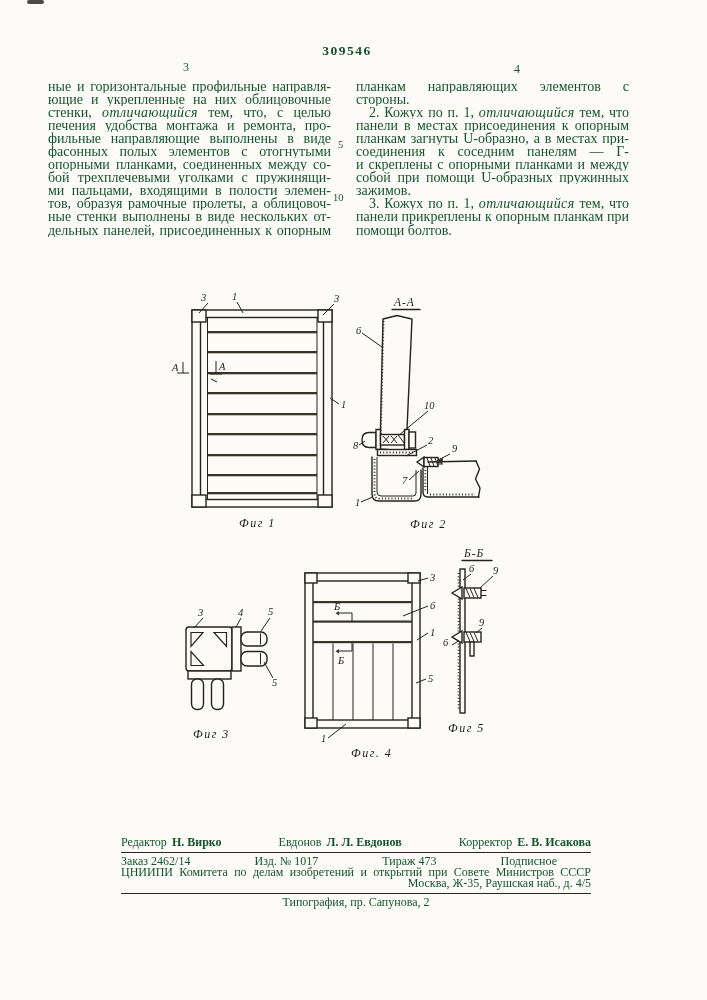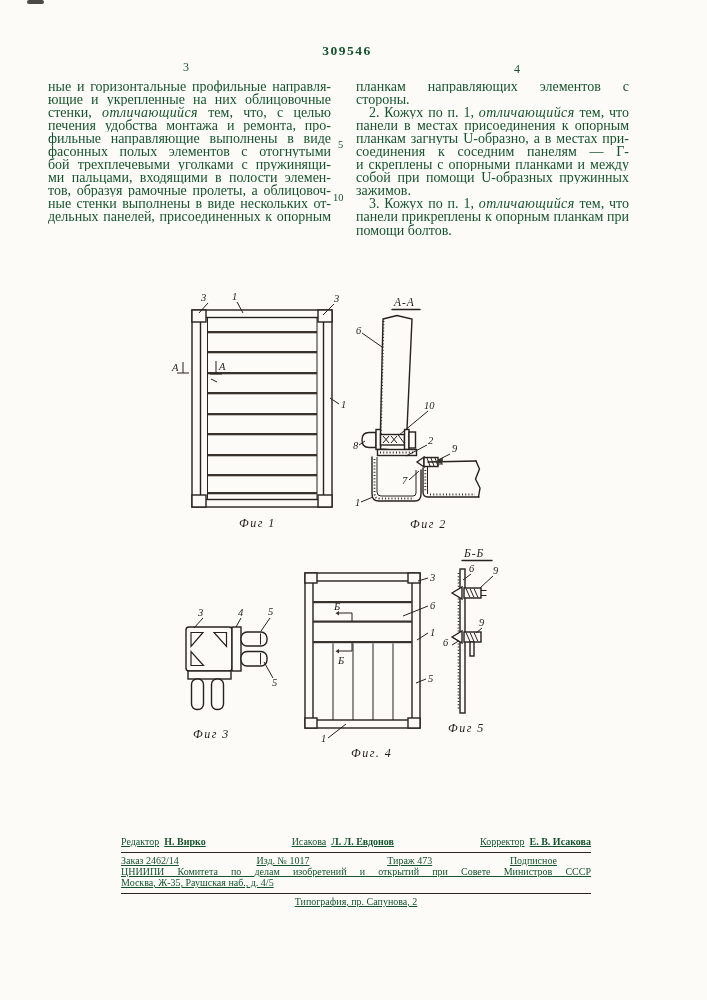--- a/index.html
+++ b/index.html
@@ -33,47 +33,48 @@
   .s  { stroke:#26221d; fill:none; stroke-width:1.4; stroke-linecap:round; }
   .sf { stroke:#26221d; fill:#fcfbf7; stroke-width:1.4; }
   .thin { stroke:#26221d; fill:none; stroke-width:1; }
   .stip { stroke:#35312b; fill:none; stroke-width:1.9; stroke-dasharray:1 2.2; }
   .dark { fill:#38332d; stroke:none; }
   .tri  { fill:#fcfbf7; stroke:#26221d; stroke-width:1.2; }
   .figlabel   { font:italic 10.5px "Liberation Serif","DejaVu Serif",serif; fill:#211e1a; }
   .figcaption { font:italic 12px "Liberation Serif","DejaVu Serif",serif; fill:#211e1a; letter-spacing:1.5px; }
   .sectitle   { font:italic 11.5px "Liberation Serif","DejaVu Serif",serif; fill:#211e1a; letter-spacing:1px; }
 
-  .footer { position:absolute; left:121px; top:837px; width:470px; font-size:10px; line-height:10.5px;text-decoration:underline; }
+  .footer { position:absolute; left:121px; top:837px; width:470px; font-size:12px; line-height:10.5px; }
   .frow { display:flex; justify-content:space-between; align-items:baseline; }
   .frow .b { font-weight:bold; margin-left:5px; }
   .rule { border-top:1.4px solid #2a2621; height:0; margin-top:4px; }
   .order-row { margin-top:3px;text-align:right; }
   .order-row .pad-right { padding-right:34px; }
   .jline { text-align:justify; text-align-last:justify; margin-top:1px; }
-  .cline { text-align:left; margin-top:0.5px; }
+  .cline { text-align:right; margin-top:0.5px; }
   .printer { margin-top:3.5px; text-align:center; }
 </style>
 </head>
 <body>
 
 <div class="page">
   <div class="artifact"></div>
 
   <div class="patent-number">309546</div>
   <div class="pagenum" id="pn-left">3</div>
   <div class="pagenum" id="pn-right">4</div>
 
   <div class="col" id="col-left">
       <div class="tline">ные и горизонтальные профильные направля-</div>
       <div class="tline">ющие и  укрепленные на них  облицовочные</div>
       <div class="tline">стенки, <i>отличающийся</i> тем, что, с целью обес-</div>
       <div class="tline">печения  удобства монтажа и ремонта,  про-</div>
       <div class="tline">фильные  направляющие выполнены в  виде</div>
       <div class="tline">фасонных  полых  элементов  с  отогнутыми</div>
+      <div class="tline">опорными планками, соединенных между со-</div>
       <div class="tline">бой трехплечевыми уголками с пружинящи-</div>
       <div class="tline">ми пальцами, входящими в полости  элемен-</div>
       <div class="tline">тов, образуя рамочные пролеты, а облицовоч-</div>
       <div class="tline">ные стенки выполнены в виде нескольких от-</div>
       <div class="tline">дельных панелей, присоединенных к опорным</div>
     </div>
   <div class="col" id="col-right">
       <div class="tline">планкам направляющих элементов с внешней</div>
       <div class="tline nojust">стороны.</div>
       <div class="tline indent">2. Кожух по п. 1, <i>отличающийся</i> тем,  что</div>
@@ -266,21 +267,21 @@
       <text class="figlabel" x="493" y="574">9</text>
       <text class="figlabel" x="479" y="626">9</text>
       <text class="figlabel" x="443" y="646">6</text>
       <text class="figcaption" x="448" y="732">Фиг 5</text>
     </g>
   </svg>
 
   <div class="footer">
     <div class="frow">
       <span><span>Редактор</span><span class="b">Н. Вирко</span></span>
-      <span><span>Исакова</span><span class="b">Л. Л. Евдонов</span></span>
+      <span><span>Евдонов</span><span class="b">Л. Л. Евдонов</span></span>
       <span><span>Корректор</span><span class="b">Е. В. Исакова</span></span>
     </div>
     <div class="rule"></div>
     <div class="frow order-row">
       <span>Заказ 2462/14</span>
       <span>Изд. № 1017</span>
       <span>Тираж 473</span>
       <span class="pad-right">Подписное</span>
     </div>
     <div class="jline">ЦНИИПИ Комитета по делам изобретений и открытий при Совете Министров СССР</div>

